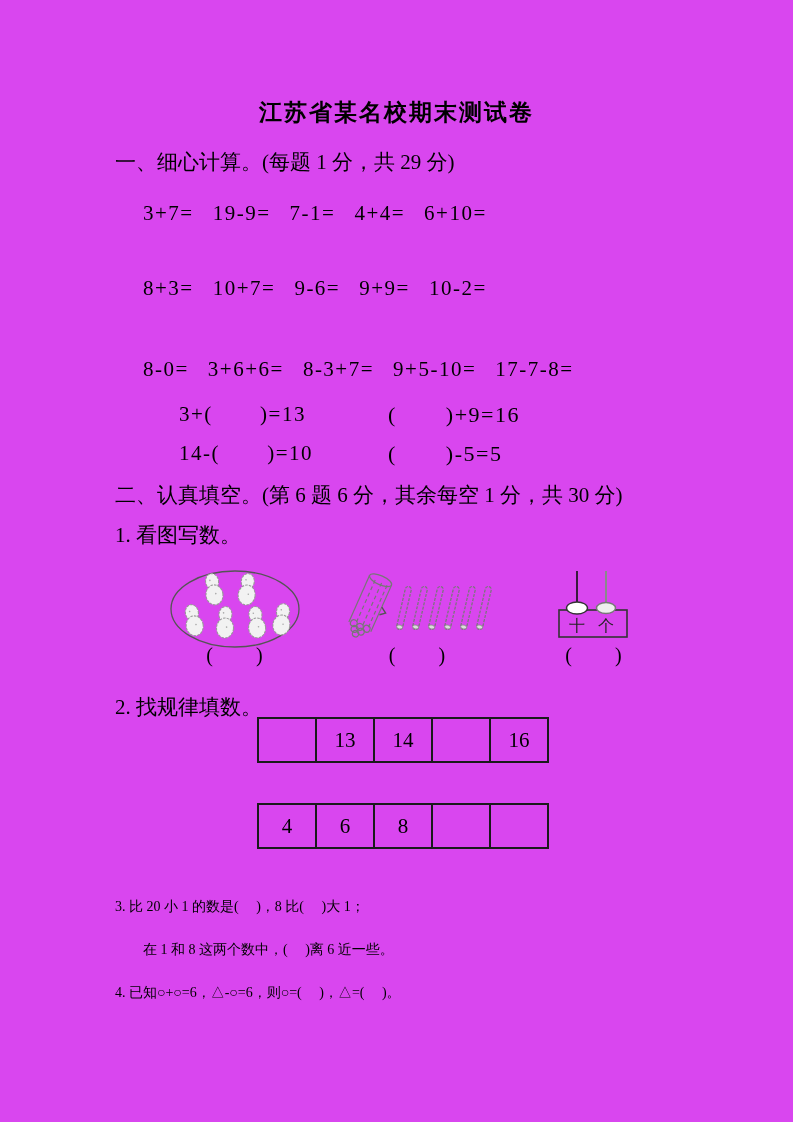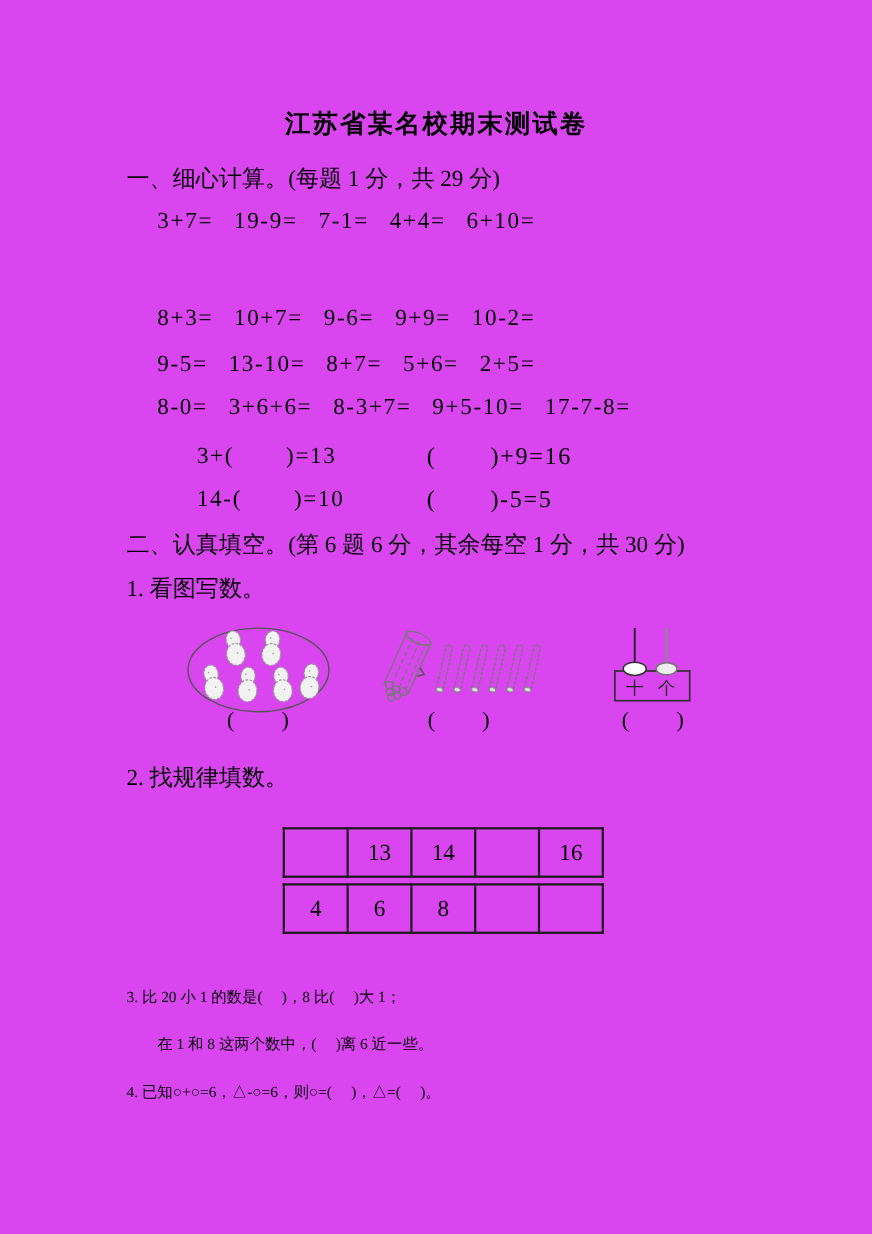--- a/index.html
+++ b/index.html
@@ -33,40 +33,33 @@
 </style>
 </head>
 <body>
 
 <div class="page">
 
   <h1 class="title">江苏省某名校期末测试卷</h1>
 
   <div class="heading" style="top:148px">一、细心计算。(每题 1 分，共 29 分)</div>
 
-  <div class="eq-row" style="top:188px">
+  <div class="eq-row" style="top:201px">
     <span class="eq">3+7=</span>
     <span class="eq">19-9=</span>
     <span class="eq">7-1=</span>
     <span class="eq">4+4=</span>
     <span class="eq">6+10=</span>
   </div>
   <div class="eq-row" style="top:276px">
     <span class="eq">8+3=</span>
     <span class="eq">10+7=</span>
     <span class="eq">9-6=</span>
     <span class="eq">9+9=</span>
     <span class="eq">10-2=</span>
-  </div>
-  <div class="eq-row" style="top:318px">
-    <span class="eq">9-5=</span>
-    <span class="eq">13-10=</span>
-    <span class="eq">8+7=</span>
-    <span class="eq">5+6=</span>
-    <span class="eq">2+5=</span>
   </div>
   <div class="eq-row" style="top:357px">
     <span class="eq">8-0=</span>
     <span class="eq">3+6+6=</span>
     <span class="eq">8-3+7=</span>
     <span class="eq">9+5-10=</span>
     <span class="eq">17-7-8=</span>
   </div>
 
   <div class="fill-row" style="top:402px">
@@ -158,21 +151,21 @@
       <text x="60" y="68" text-anchor="middle" class="counter-label">个</text>
     </svg>
   </div>
 
   <div class="caption" style="left:165px;width:140px">(       )</div>
   <div class="caption" style="left:345px;width:145px">(       )</div>
   <div class="caption" style="left:548px;width:92px">(       )</div>
 
   <div class="item-label" style="top:693px">2. 找规律填数。</div>
 
-  <table class="strip" style="left:257px;top:752px">
+  <table class="strip" style="left:257px;top:717px">
     <tbody>
         <tr>
       <td></td>
       <td>13</td>
       <td>14</td>
       <td></td>
       <td>16</td>
     </tr>
   </tbody>
     </table>

